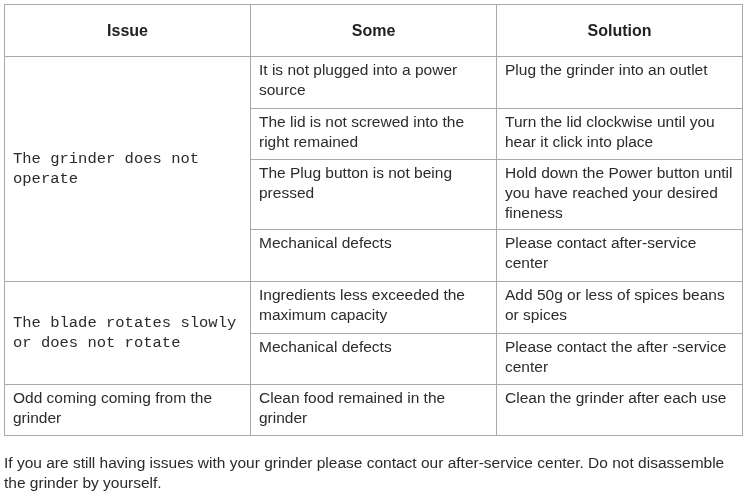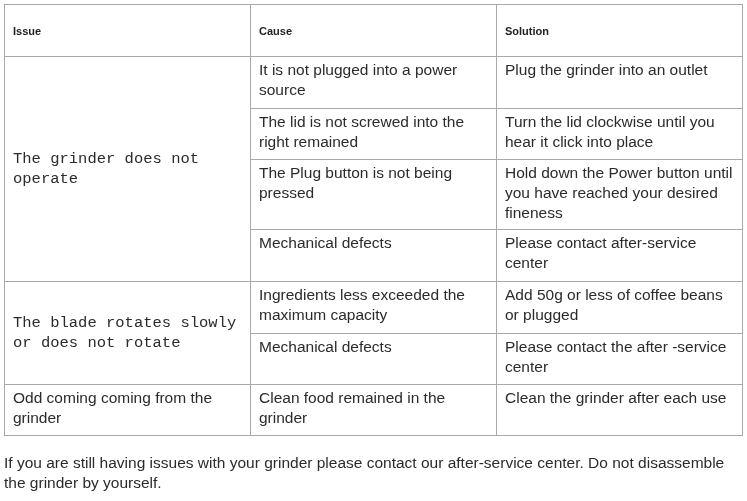--- a/index.html
+++ b/index.html
@@ -1,21 +1,21 @@
 <!DOCTYPE html>
 <html><head>
 <meta charset="utf-8">
 <style>
   html, body { margin: 0; padding: 0; background: #ffffff; }
   body { width: 747px; height: 501px; position: relative; overflow: hidden;
          font-family: "Liberation Sans", sans-serif; color: #2b2b2b; }
   table.trouble { position: absolute; left: 4px; top: 4px; width: 738px;
          border-collapse: collapse; table-layout: fixed; font-size: 15.5px; line-height: 20px; }
   table.trouble th, table.trouble td { border: 1.5px solid #a9a9a9; padding: 0 8px; }
-  table.trouble th { height: 51px; font-weight: bold; text-align: left; vertical-align: middle; font-size: 11px; color: #222; }
+  table.trouble th { height: 51px; font-weight: bold; text-align: center; vertical-align: middle; font-size: 16px; color: #222; }
   table.trouble td { vertical-align: top; padding-top: 3px; }
   td.issue { vertical-align: middle !important; padding-top: 0 !important; font-family: Liberation Mono, monospace; }
   col.c1 { width: 246px; } col.c2 { width: 246px; } col.c3 { width: 246px; }
   tr.r1 td { height: 48px; } tr.r2 td { height: 47px; } tr.r3 td { height: 66px; }
   tr.r4 td { height: 48px; } tr.r5 td { height: 48px; } tr.r6 td { height: 47px; } tr.r7 td { height: 47px; }
   td.indent { padding-left: 12px; }
   p.footer { position: absolute; left: 4px; top: 453px; margin: 0; width: 740px;
          font-size: 15.5px; line-height: 20px; color: #2b2b2b; }
 </style>
 </head>
@@ -23,21 +23,21 @@
 
 <table class="trouble">
   <colgroup>
       <col class="c1">
       <col class="c2">
       <col class="c3">
     </colgroup>
   <thead>
     <tr>
       <th>Issue</th>
-      <th>Cause</th>
+      <th>Some</th>
       <th>Solution</th>
     </tr>
   </thead>
   <tbody>
     <tr class="r1">
       <td class="issue" rowspan="4">The grinder does not operate</td>
       <td>It is not plugged into a power source</td>
       <td>Plug the grinder into an outlet</td>
     </tr>
     <tr class="r2">
@@ -48,21 +48,21 @@
       <td class="indent">The Plug button is not being pressed</td>
       <td>Hold down the Power button until you have reached your desired fineness</td>
     </tr>
     <tr class="r4">
       <td>Mechanical defects</td>
       <td>Please contact after-service center</td>
     </tr>
     <tr class="r5">
       <td class="issue" rowspan="2">The blade rotates slowly or does not rotate</td>
       <td>Ingredients less exceeded the maximum capacity</td>
-      <td>Add 50g or less of coffee beans or plugged</td>
+      <td>Add 50g or less of spices beans or spices</td>
     </tr>
     <tr class="r6">
       <td>Mechanical defects</td>
       <td>Please contact the after -service center</td>
     </tr>
     <tr class="r7">
       <td>Odd coming coming from the grinder</td>
       <td>Clean food remained in the grinder</td>
       <td>Clean the grinder after each use</td>
     </tr>

